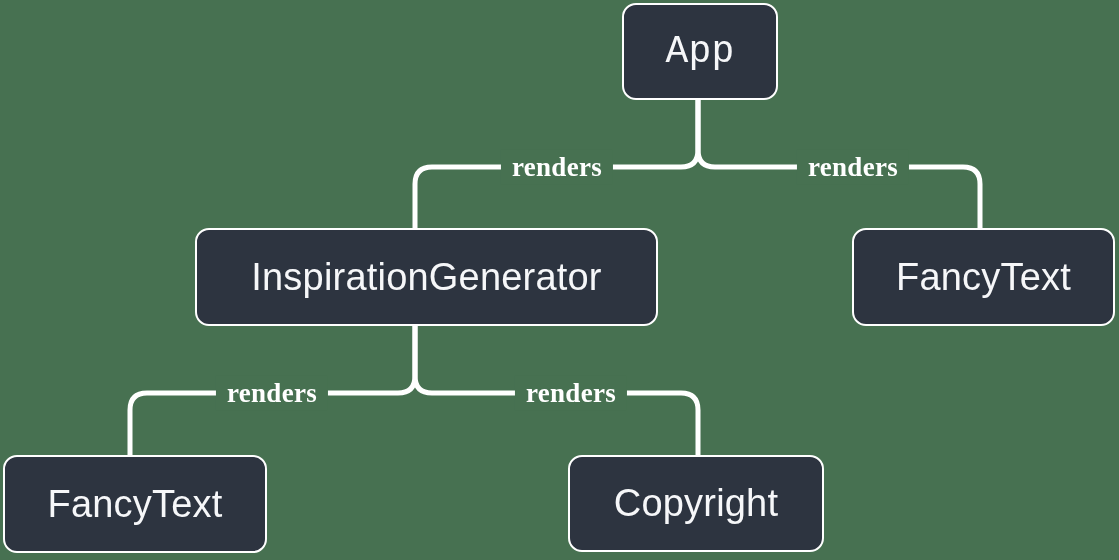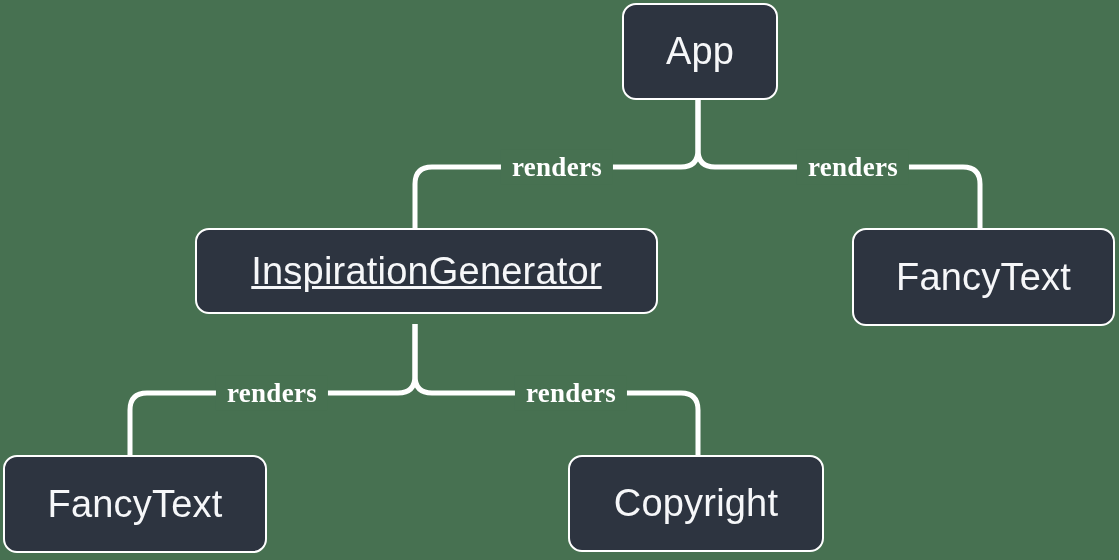--- a/index.html
+++ b/index.html
@@ -39,22 +39,22 @@
     border-radius: 14px;
     display: flex;
     align-items: center;
     justify-content: center;
     color: var(--node-text);
     font-size: 38px;
     font-weight: 400;
     letter-spacing: 0.2px;
     white-space: nowrap;
   }
-  .node-app            { left: 622px; top: 3px;   width: 156px; height: 97px; }
-  .node-inspiration    { left: 195px; top: 228px; width: 463px; height: 86px; text-decoration: underline; }
+  .node-app            { left: 622px; top: 3px;   width: 156px; height: 97px; font-family: Liberation Mono, monospace; }
+  .node-inspiration    { left: 195px; top: 228px; width: 463px; height: 98px; }
   .node-fancy-right    { left: 852px; top: 228px; width: 263px; height: 98px; }
   .node-fancy-left     { left: 3px;   top: 455px; width: 264px; height: 98px; }
   .node-copyright      { left: 568px; top: 455px; width: 256px; height: 97px; }
   .edge-label {
     position: absolute;
     transform: translate(-50%, -50%);
     background: var(--background);
     color: var(--edge-label-text);
     font-size: 27px;
     font-weight: 700;

